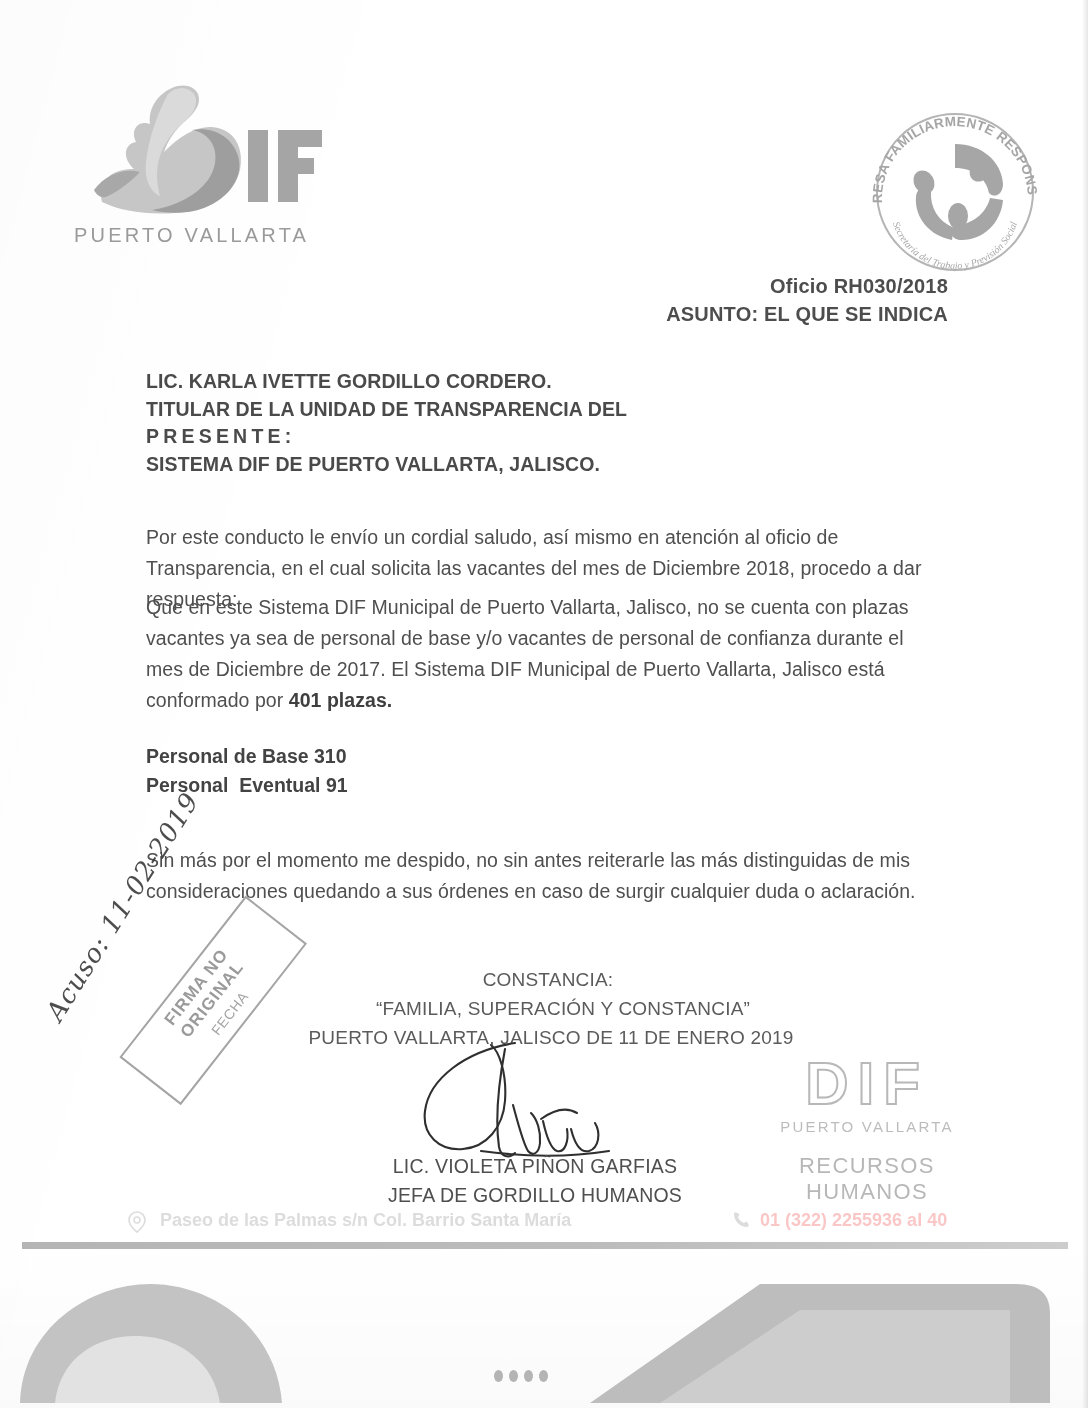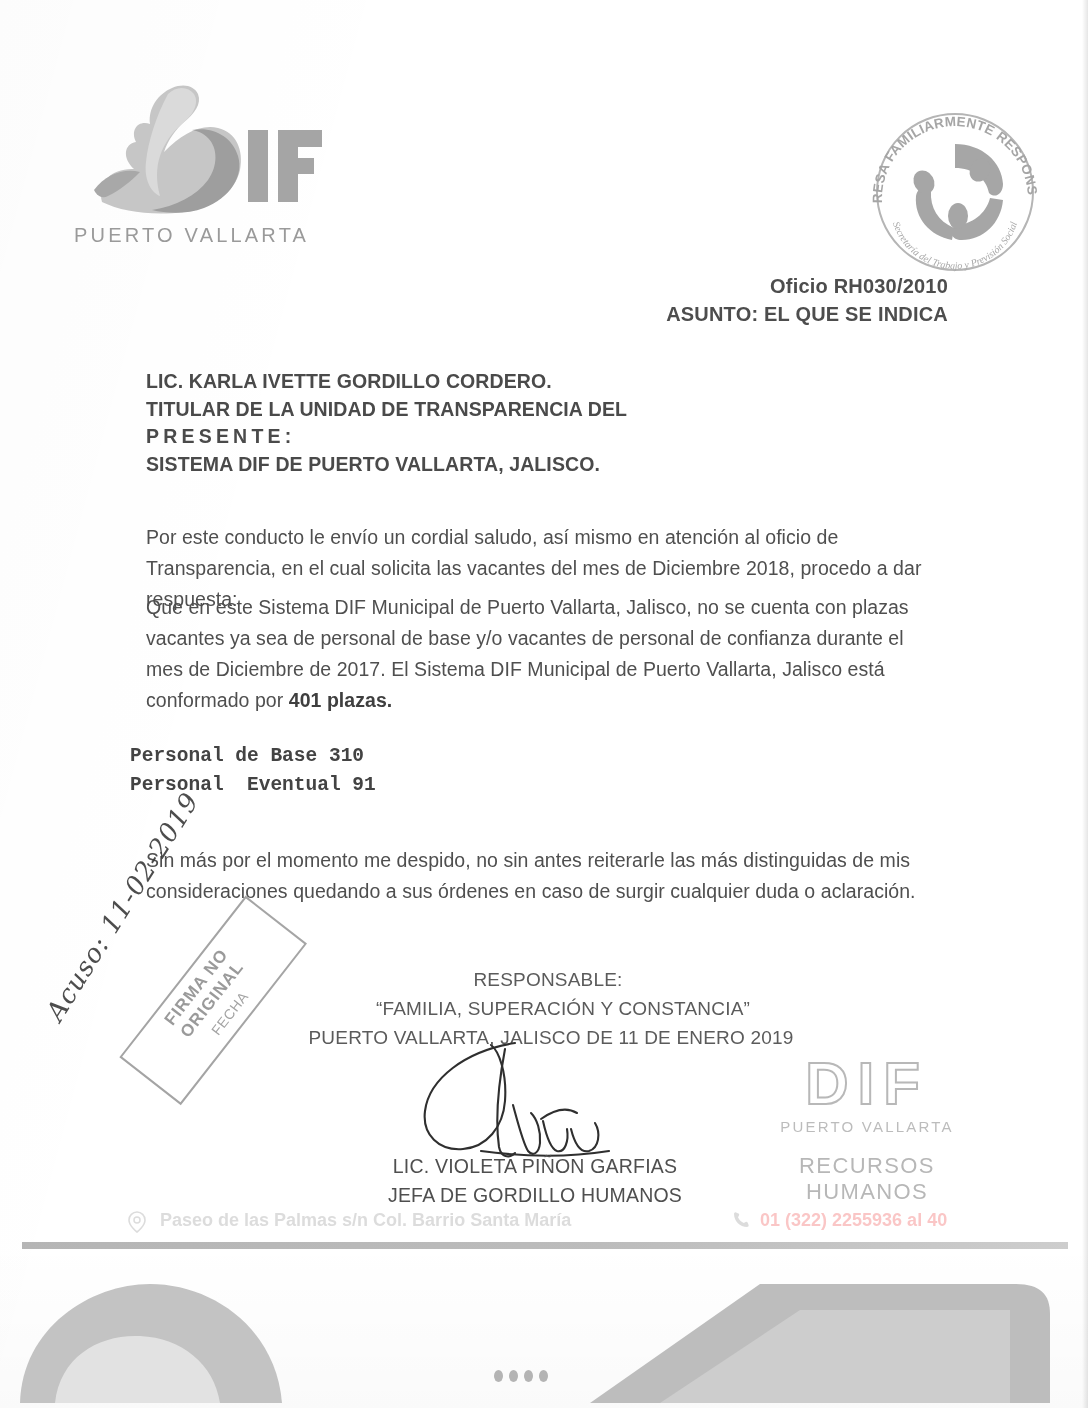--- a/index.html
+++ b/index.html
@@ -66,21 +66,21 @@
   .para {
     position: absolute; left: 146px; width: 798px;
     font-size: 19.5px; line-height: 31px; color: #4f4f4f;
     text-align: left; letter-spacing: .05px;
   }
   #para-1 { top: 498px; margin-top: 24px; }
   #para-2 { top: 592px; }
   #para-3 { top: 845px; }
   .para b { font-weight: bold; color: #3f3f3f; }
 
-  #counts { position: absolute; left: 130px; top: 742px; width: 500px; font-family: Liberation Mono, monospace; }
+  #counts { position: absolute; left: 146px; top: 742px; width: 500px; }
   #counts .line {
     font-size: 19.5px; font-weight: bold; color: #434343; line-height: 29px;
     white-space: pre;
   }
 
   
   #sign-block {
     position: absolute; left: 238px; top: 965px; width: 620px;
     text-align: center;
   }
@@ -227,21 +227,21 @@
         <path d="M141 96 C139 120 120 137 98 136 C89 135 86 126 93 122 C110 120 124 110 128 94 Z"></path>
         <path d="M90 136 C68 132 52 114 54 92 C56 82 66 80 69 87 C68 104 76 117 92 124 Z"></path>
         <ellipse cx="118" cy="66" rx="10" ry="12" transform="rotate(30 118 66)"></ellipse>
         <ellipse cx="62" cy="78" rx="10" ry="12" transform="rotate(-30 62 78)"></ellipse>
         <ellipse cx="96" cy="112" rx="10" ry="13"></ellipse>
       </g>
     </svg>
   </div>
 
   <div id="oficio-header">
-    <div class="line">Oficio RH030/2010</div>
+    <div class="line">Oficio RH030/2018</div>
     <div class="line">ASUNTO: EL QUE SE INDICA</div>
   </div>
 
   <div id="addressee">
     <div class="line">LIC. KARLA IVETTE GORDILLO CORDERO.</div>
     <div class="line">TITULAR DE LA UNIDAD DE TRANSPARENCIA DEL</div>
     <div class="line spaced">PRESENTE:</div>
     <div class="line">SISTEMA DIF DE PUERTO VALLARTA, JALISCO.</div>
   </div>
 
@@ -250,21 +250,21 @@
   <div class="para" id="para-2"><span>Que en este Sistema DIF Municipal de Puerto Vallarta, Jalisco, no se cuenta con plazas vacantes ya sea de personal de base y/o vacantes de personal de confianza durante el mes de Diciembre de 2017. El Sistema DIF Municipal de Puerto Vallarta, Jalisco está conformado por </span><b>401 plazas.</b></div>
 
   <div id="counts">
     <div class="line">Personal de Base 310</div>
     <div class="line">Personal  Eventual 91</div>
   </div>
 
   <div class="para" id="para-3">Sin más por el momento me despido, no sin antes reiterarle las más distinguidas de mis consideraciones quedando a sus órdenes en caso de surgir cualquier duda o aclaración.</div>
 
   <div id="sign-block">
-    <div class="line">RESPONSABLE:</div>
+    <div class="line">CONSTANCIA:</div>
     <div class="line l2">“FAMILIA, SUPERACIÓN Y CONSTANCIA”</div>
     <div class="line l3">PUERTO VALLARTA, JALISCO  DE 11 DE ENERO 2019</div>
   </div>
 
   <svg id="signature-ink" viewBox="0 0 300 130">
     <g fill="none" stroke="#2f2f2f" stroke-width="2.1" stroke-linecap="round">
       <path d="M120 8 C70 16 34 44 30 76 C27 100 44 116 68 114 C92 112 108 92 110 66
                C112 38 104 16 96 10"></path>
       <path d="M110 14 C104 46 100 84 104 112 C106 122 114 124 120 118"></path>
       <path d="M118 70 C124 92 128 108 133 116 C138 122 144 118 145 108 C146 96 142 84 136 78"></path>

